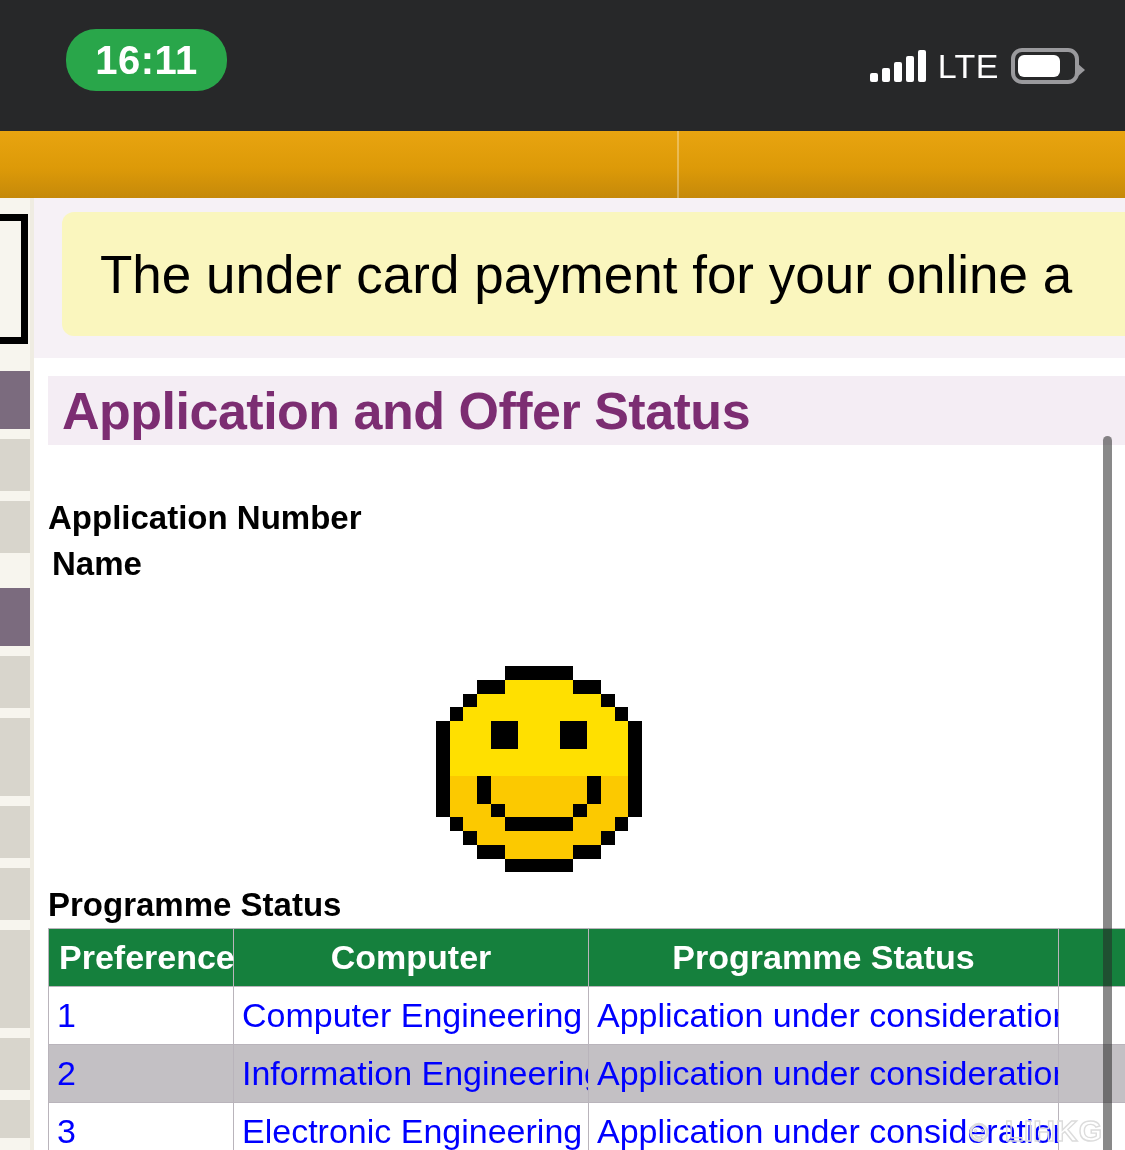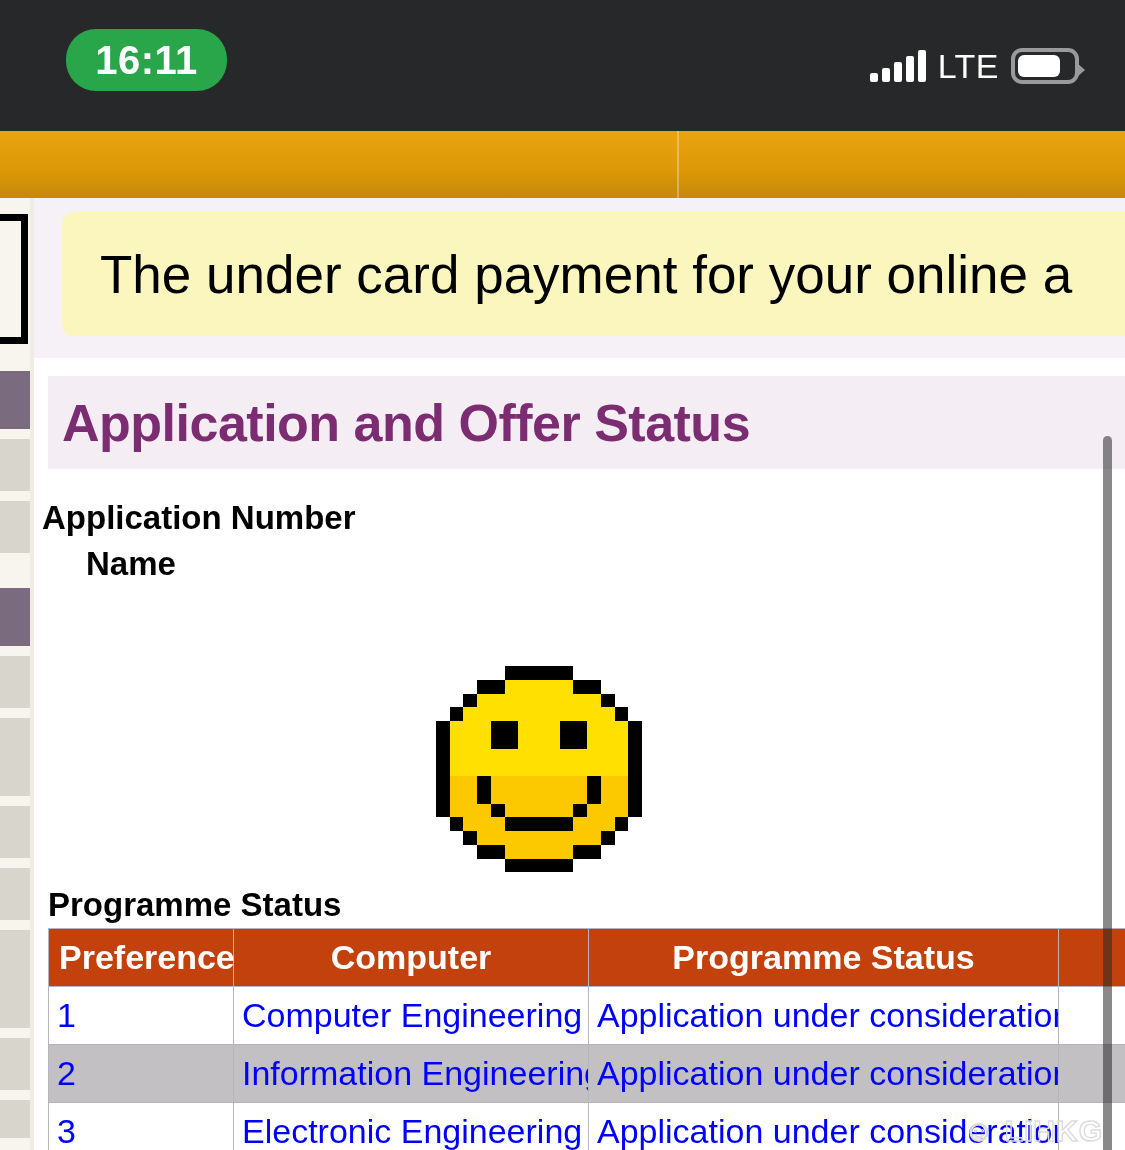--- a/index.html
+++ b/index.html
@@ -185,48 +185,48 @@
     position: absolute;
     left: 0; top: 160px;
     width: 1091px; height: 18px;
     background: #ffffff;
   }
 
   
   #heading-band {
     position: absolute;
     left: 14px; top: 178px;
-    width: 1077px; height: 93px;
+    width: 1077px; height: 69px;
     background: #f4edf4;
     display: flex;
     align-items: center;
   }
   #heading-band .heading-text {
     font-size: 52px;
     font-weight: bold;
     color: #7c2d72;
     padding-left: 14px;
     line-height: 1;
     letter-spacing: -0.5px;
   }
 
   
   #applicant-info {
     position: absolute;
-    left: 8px; top: 297px;
+    left: 14px; top: 297px;
     width: 700px;
   }
   #applicant-info .info-label {
     font-size: 33px;
     font-weight: bold;
     color: #000000;
     line-height: 46px;
     white-space: nowrap;
   }
-  #applicant-info .info-label.indent { padding-left: 4px; margin-left: 40px; }
+  #applicant-info .info-label.indent { padding-left: 4px; }
 
   
   #smiley-sticker {
     position: absolute;
     left: 386px; top: 468px;
     width: 238px; height: 234px;
   }
   #smiley-sticker svg { display: block; width: 238px; height: 234px; }
 
   
@@ -241,21 +241,21 @@
 
   
   #status-table {
     position: absolute;
     left: 14px; top: 730px;
     width: 1110px;
     border-collapse: collapse;
     table-layout: fixed;
   }
   #status-table th {
-    background: #c2410c;
+    background: #15803d;
     color: #ffffff;
     font-size: 34px;
     font-weight: bold;
     height: 58px;
     border: 1px solid #b9b4bb;
     text-align: center;
     padding: 0 1px;
     box-sizing: border-box;
     white-space: nowrap;
   }

